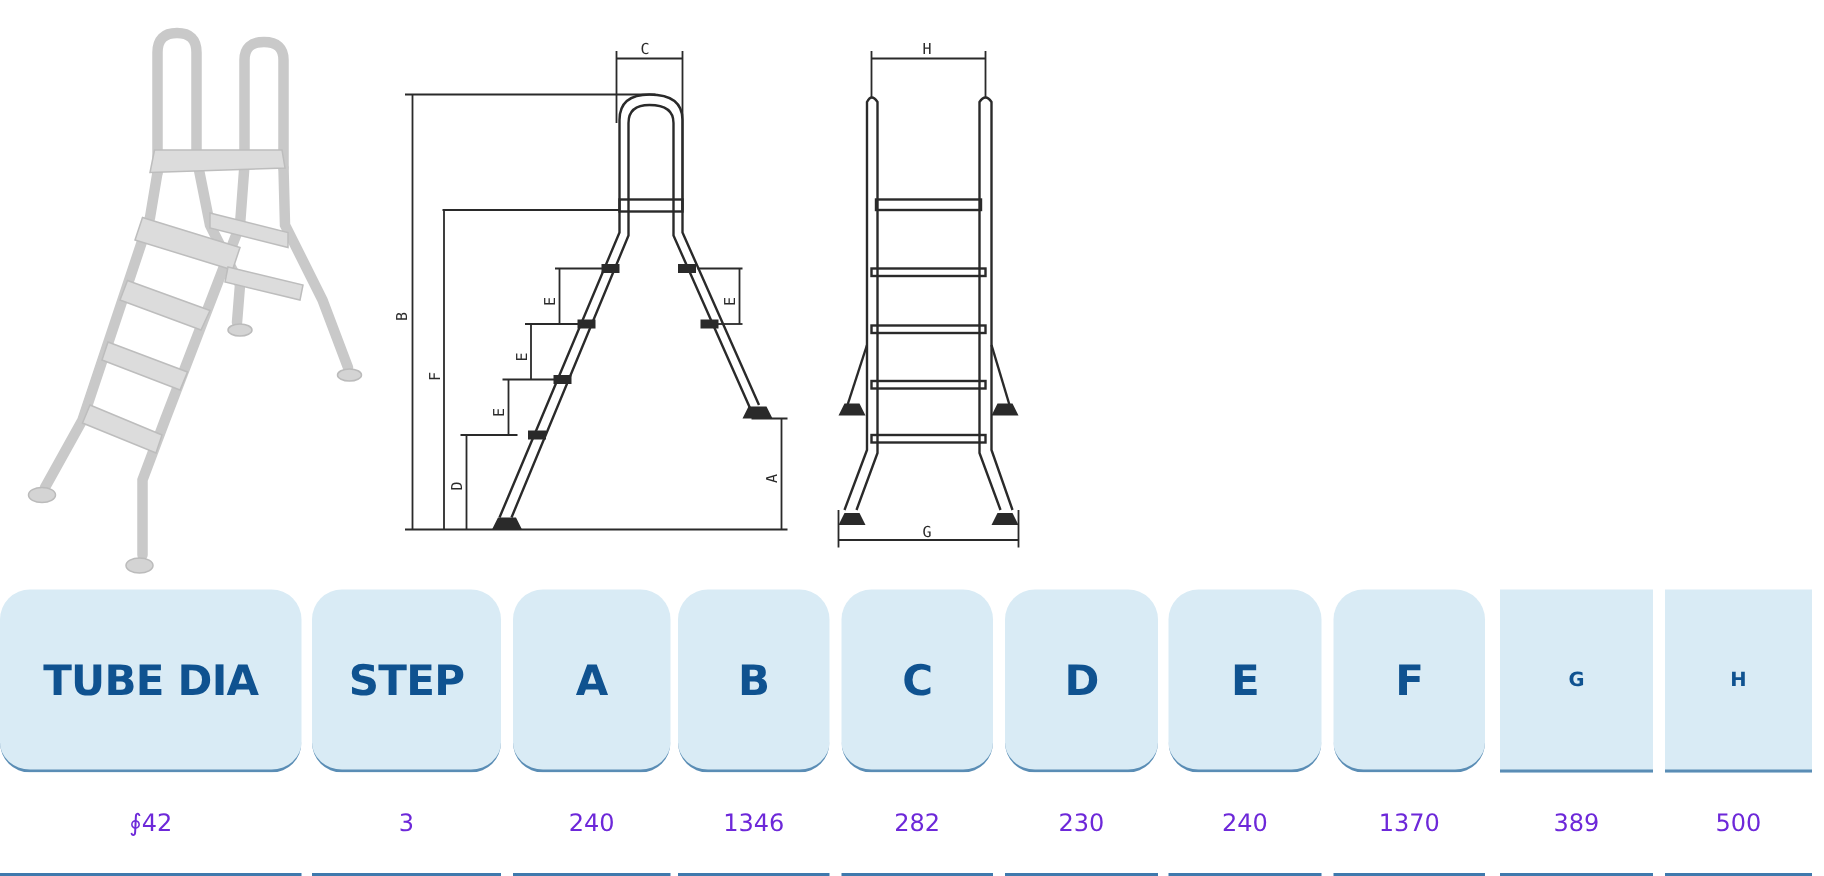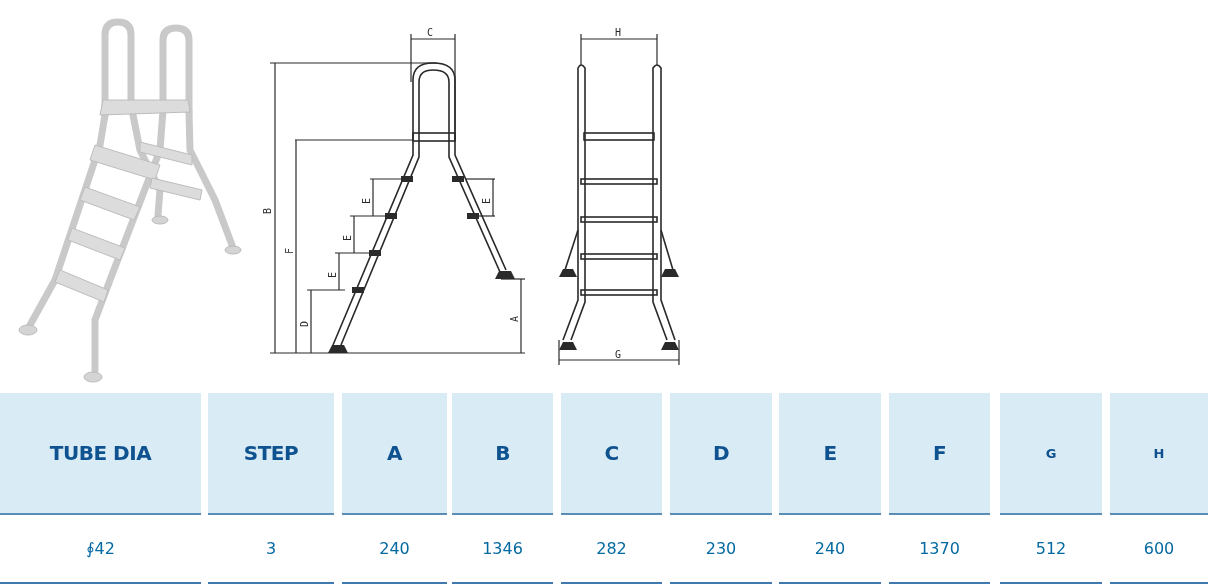--- a/index.html
+++ b/index.html
@@ -7,27 +7,27 @@
   .figure { position: absolute; top: 0; left: 0; width: 1216px; height: 390px; }
   .figure svg { position: absolute; }
   .spec-table { position: absolute; left: 0; top: 393px; width: 1216px; height: 191px; }
   .col { position: absolute; top: 0; }
   .hcell {
     position: absolute; top: 0; height: 120px; width: 100%;
     background: #d9ebf5; border-bottom: 2px solid #5a8db5;
     display: flex; align-items: center; justify-content: center;
     color: #0f5290; font-weight: bold; font-family: "DejaVu Sans", sans-serif;
   }
-  .hcell.big { font-size: 20px; letter-spacing: -0.5px; }
+  .hcell.big { font-size: 28px; letter-spacing: -0.5px; border-radius: 20px; }
   .hcell.small { font-size: 13px; }
   .dcell {
     position: absolute; top: 122px; height: 67px; width: 100%;
     border-bottom: 2px solid #3f79ad;
     display: flex; align-items: center; justify-content: center;
-    color: #0369a1; font-size: 16px; font-family: "DejaVu Sans", sans-serif;
+    color: #6d28d9; font-size: 16px; font-family: "DejaVu Sans", sans-serif;
   }
   .line { stroke: #2a2a2a; fill: none; }
 </style>
 </head>
 <body>
 
 <div class="figure">
 
   <svg width="250" height="390" viewBox="0 0 250 390" style="left:0;top:0;">
     <g stroke="#c9c9c9" stroke-width="7" fill="none" stroke-linecap="round">
@@ -192,19 +192,19 @@
   <div class="col" style="left:779px;width:102px;">
     <div class="hcell big">E</div>
     <div class="dcell">240</div>
   </div>
   <div class="col" style="left:889px;width:101px;">
     <div class="hcell big">F</div>
     <div class="dcell">1370</div>
   </div>
   <div class="col" style="left:1000px;width:102px;">
     <div class="hcell small">G</div>
-    <div class="dcell">512</div>
+    <div class="dcell">389</div>
   </div>
   <div class="col" style="left:1110px;width:98px;">
     <div class="hcell small">H</div>
-    <div class="dcell">600</div>
+    <div class="dcell">500</div>
   </div>
 </div>
 
 </body></html>

